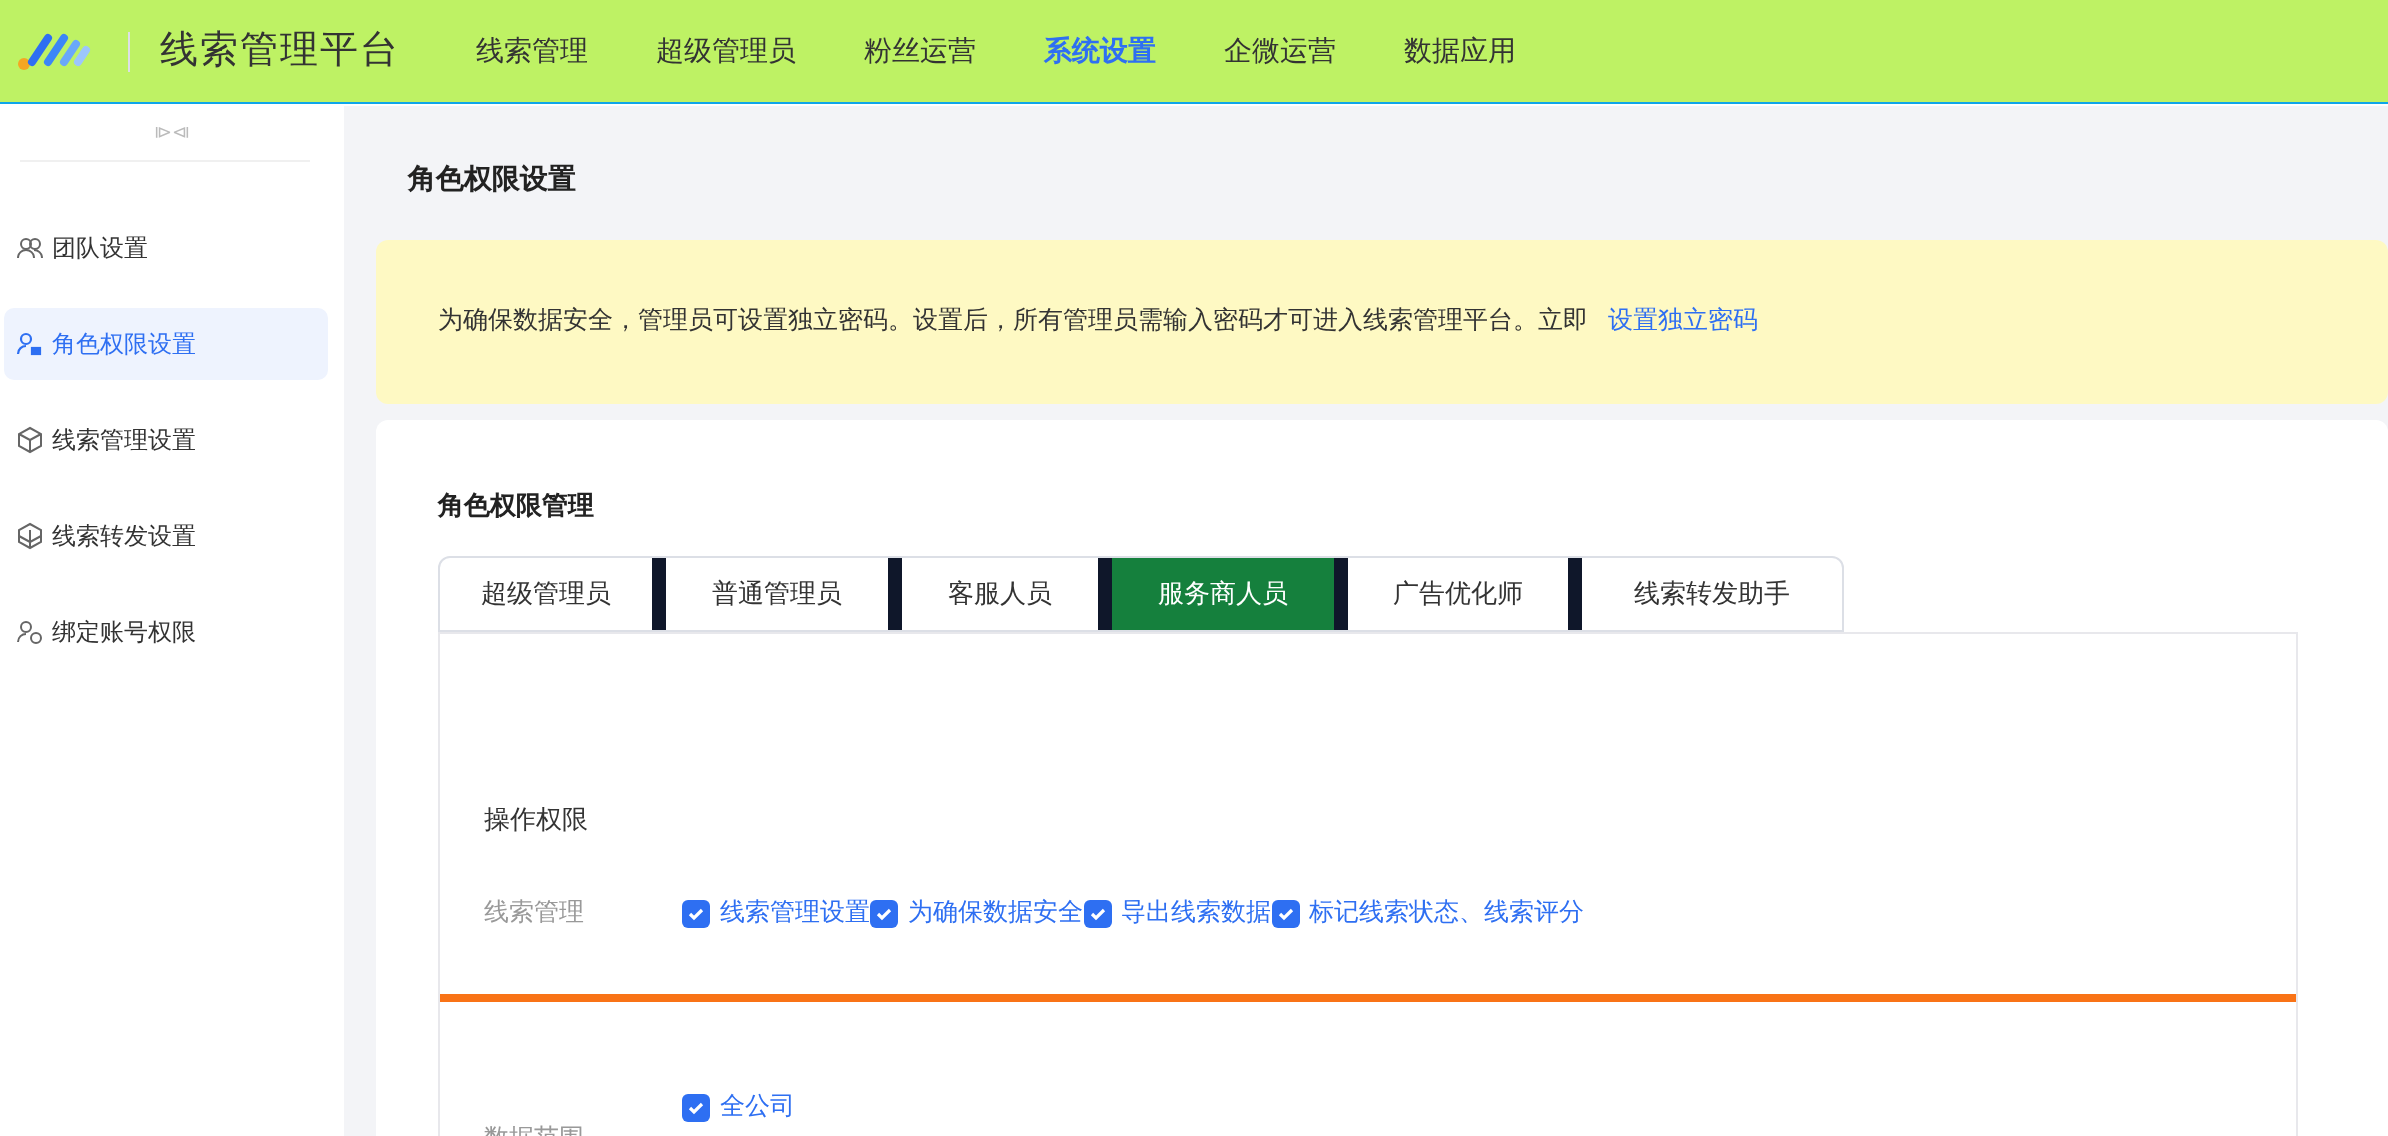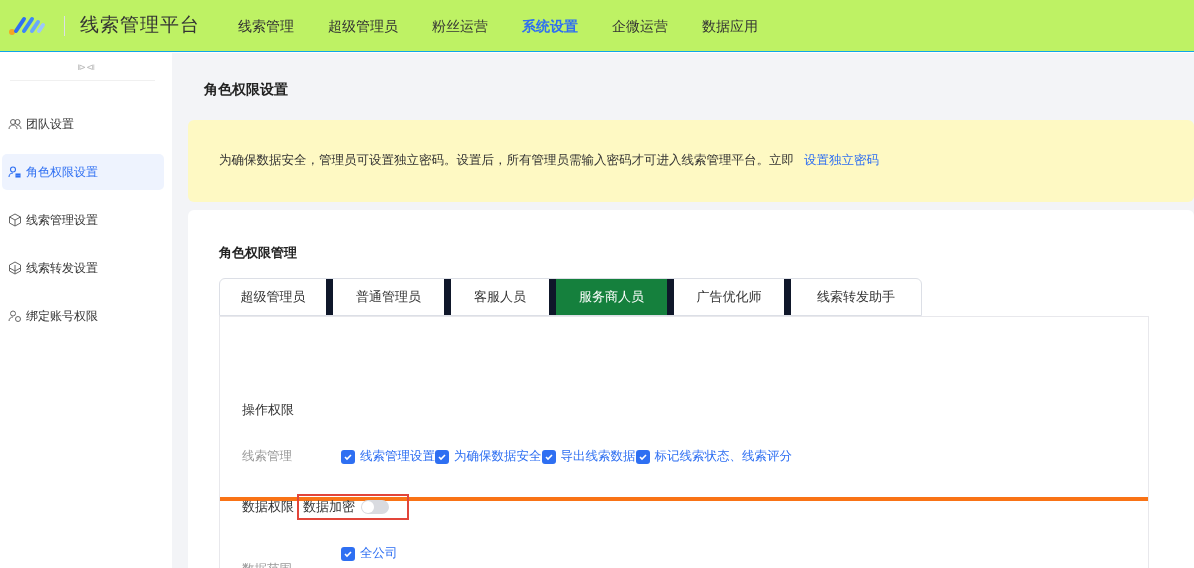--- a/index.html
+++ b/index.html
@@ -194,29 +194,20 @@
             <span class="box">
                 <svg viewBox="0 0 10 10">
                   <path d="M2 5l2 2 4-4" stroke="#fff" stroke-width="1.6" fill="none"></path>
                 </svg>
               </span>
             <span>标记线索状态、线索评分</span>
           </label>
         </div>
       </div>
 
-      <div class="data-row">
-        <span class="lbl">数据权限</span>
-        <div class="encrypt-box">
-          <span class="lbl2">数据加密</span>
-          <div class="toggle">
-            <div class="knob"></div>
-          </div>
-        </div>
-      </div>
 
       <div class="row-label" style="top:244px;">数据范围</div>
       <div class="checks" style="top:228px;">
         <label class="chk">
           <span class="box">
               <svg viewBox="0 0 10 10">
                 <path d="M2 5l2 2 4-4" stroke="#fff" stroke-width="1.6" fill="none"></path>
               </svg>
             </span>
           <span>全公司</span>

